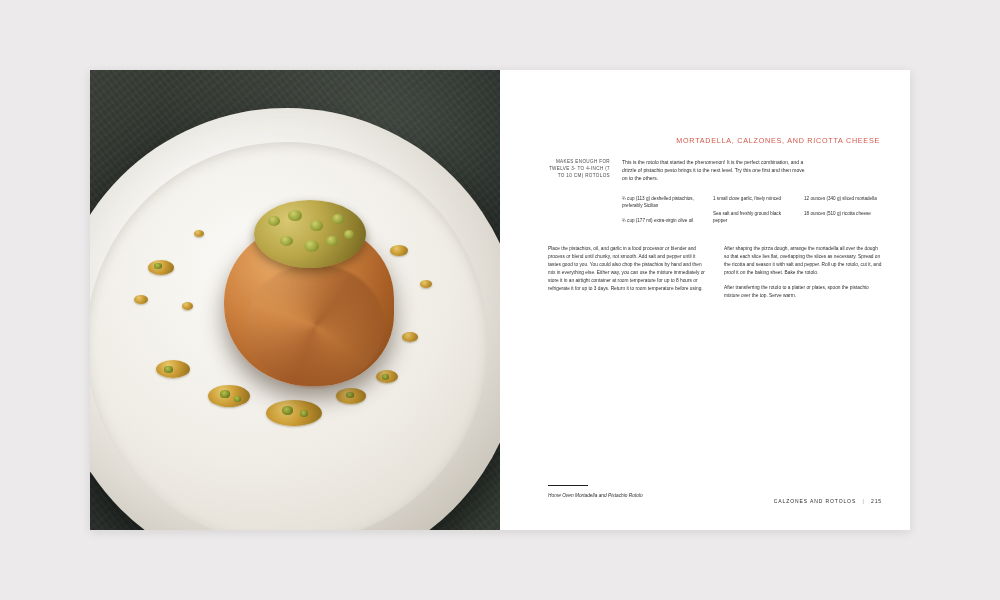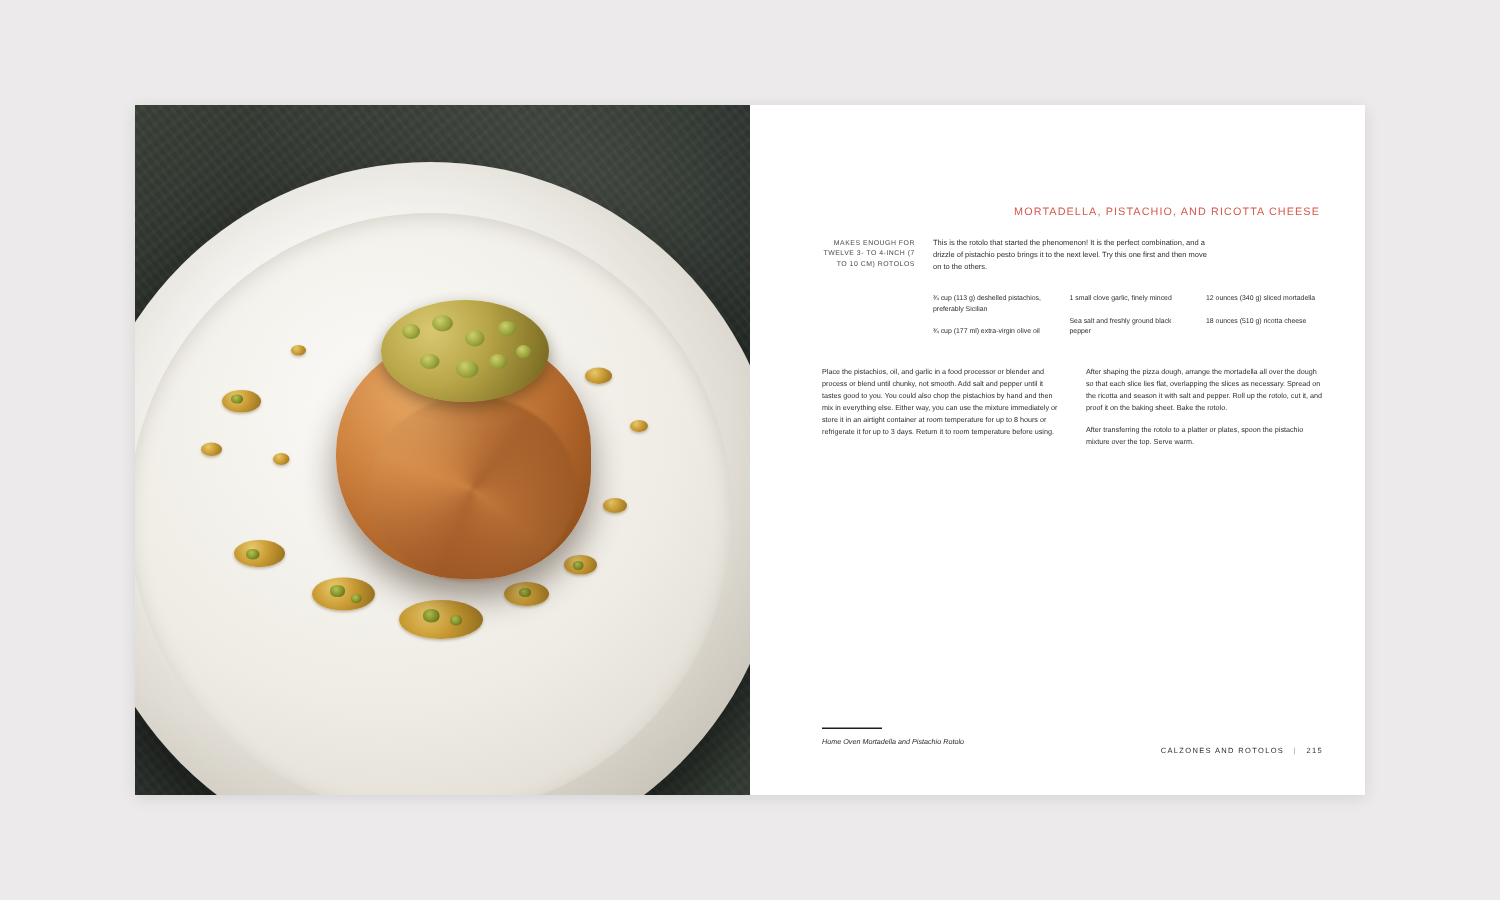--- a/index.html
+++ b/index.html
@@ -291,21 +291,21 @@
         <div class="nut" style="left:50px; top:40px; width:15px; height:12px;"></div>
         <div class="nut" style="left:72px; top:36px; width:12px; height:10px;"></div>
         <div class="nut" style="left:90px; top:30px; width:10px; height:9px;"></div>
       </div>
     </div>
   </div>
 
   <div class="text-page">
 
 
-    <div class="recipe-subtitle">MORTADELLA, PISTACHIO, AND RICOTTA CHEESE</div>
+    <div class="recipe-subtitle">MORTADELLA, CALZONES, AND RICOTTA CHEESE</div>
 
     <div class="makes-block">MAKES ENOUGH FOR TWELVE 3- TO 4-INCH (7 TO 10 CM) ROTOLOS</div>
 
     <div class="intro">This is the rotolo that started the phenomenon! It is the perfect combination, and a drizzle of pistachio pesto brings it to the next level. Try this one first and then move on to the others.</div>
 
     <div class="ingredients">
       <div class="ing-col">
         <p>¾ cup (113 g) deshelled pistachios, preferably Sicilian</p>
         <p>¾ cup (177 ml) extra-virgin olive oil</p>
       </div>

